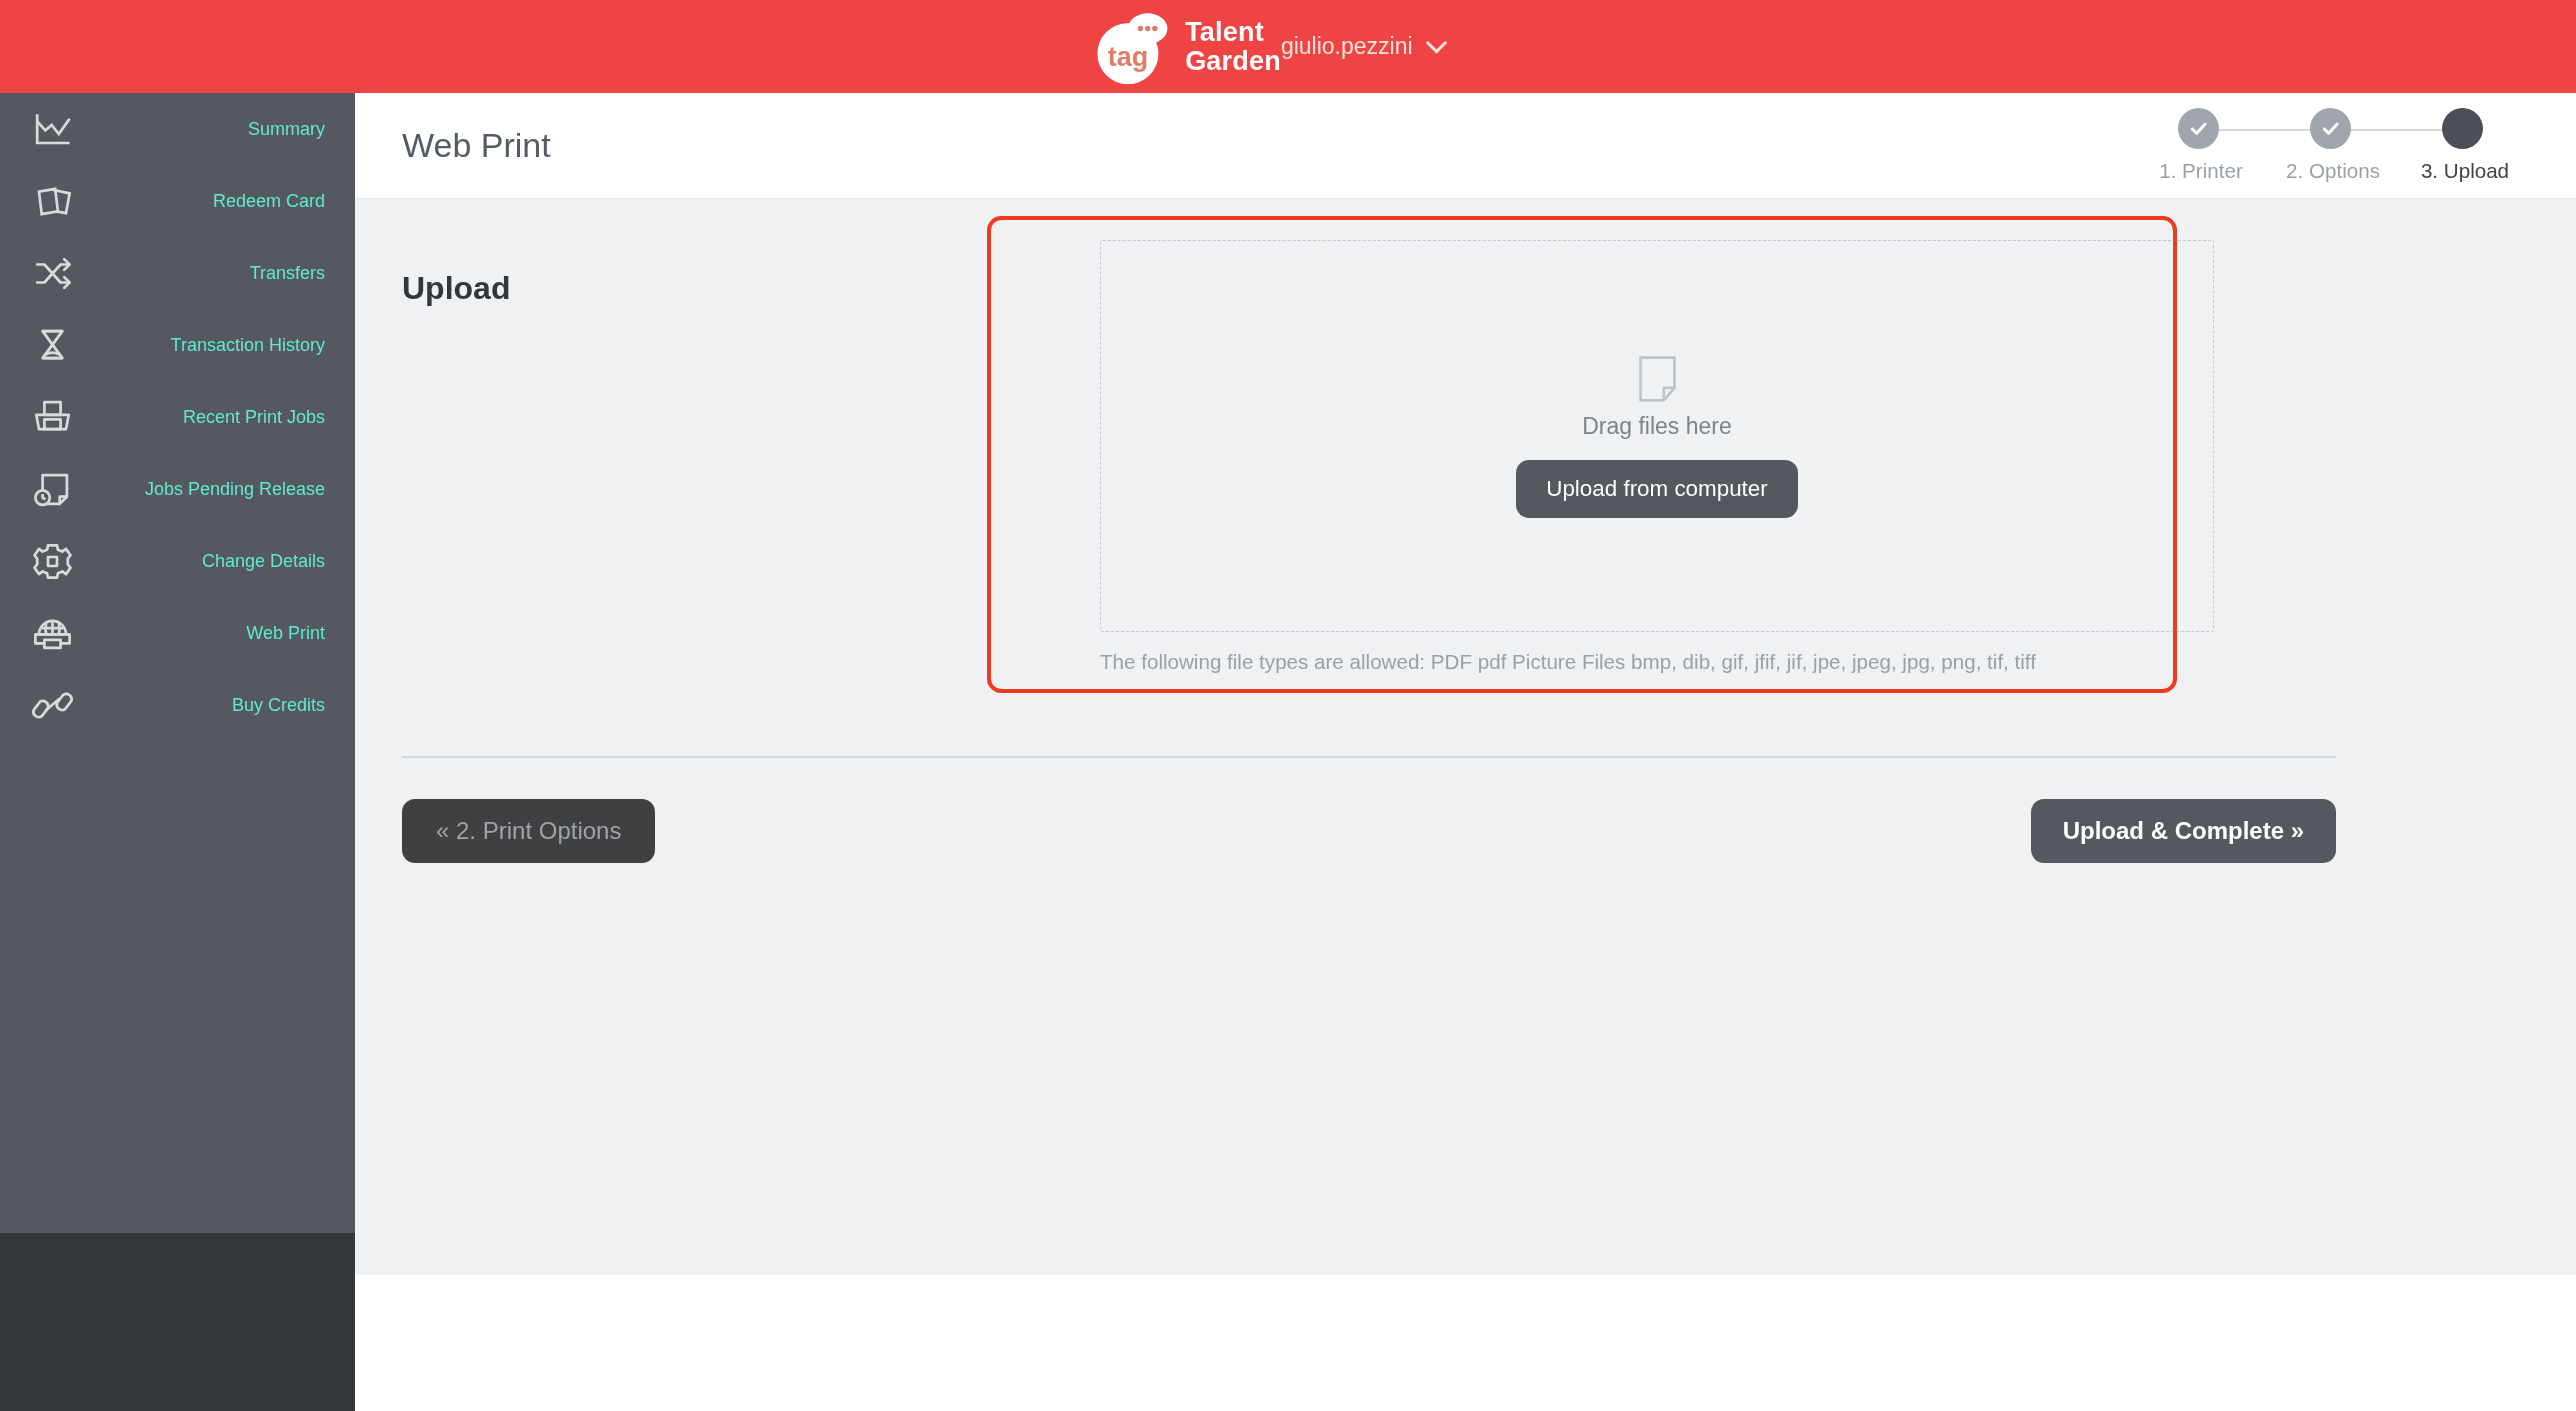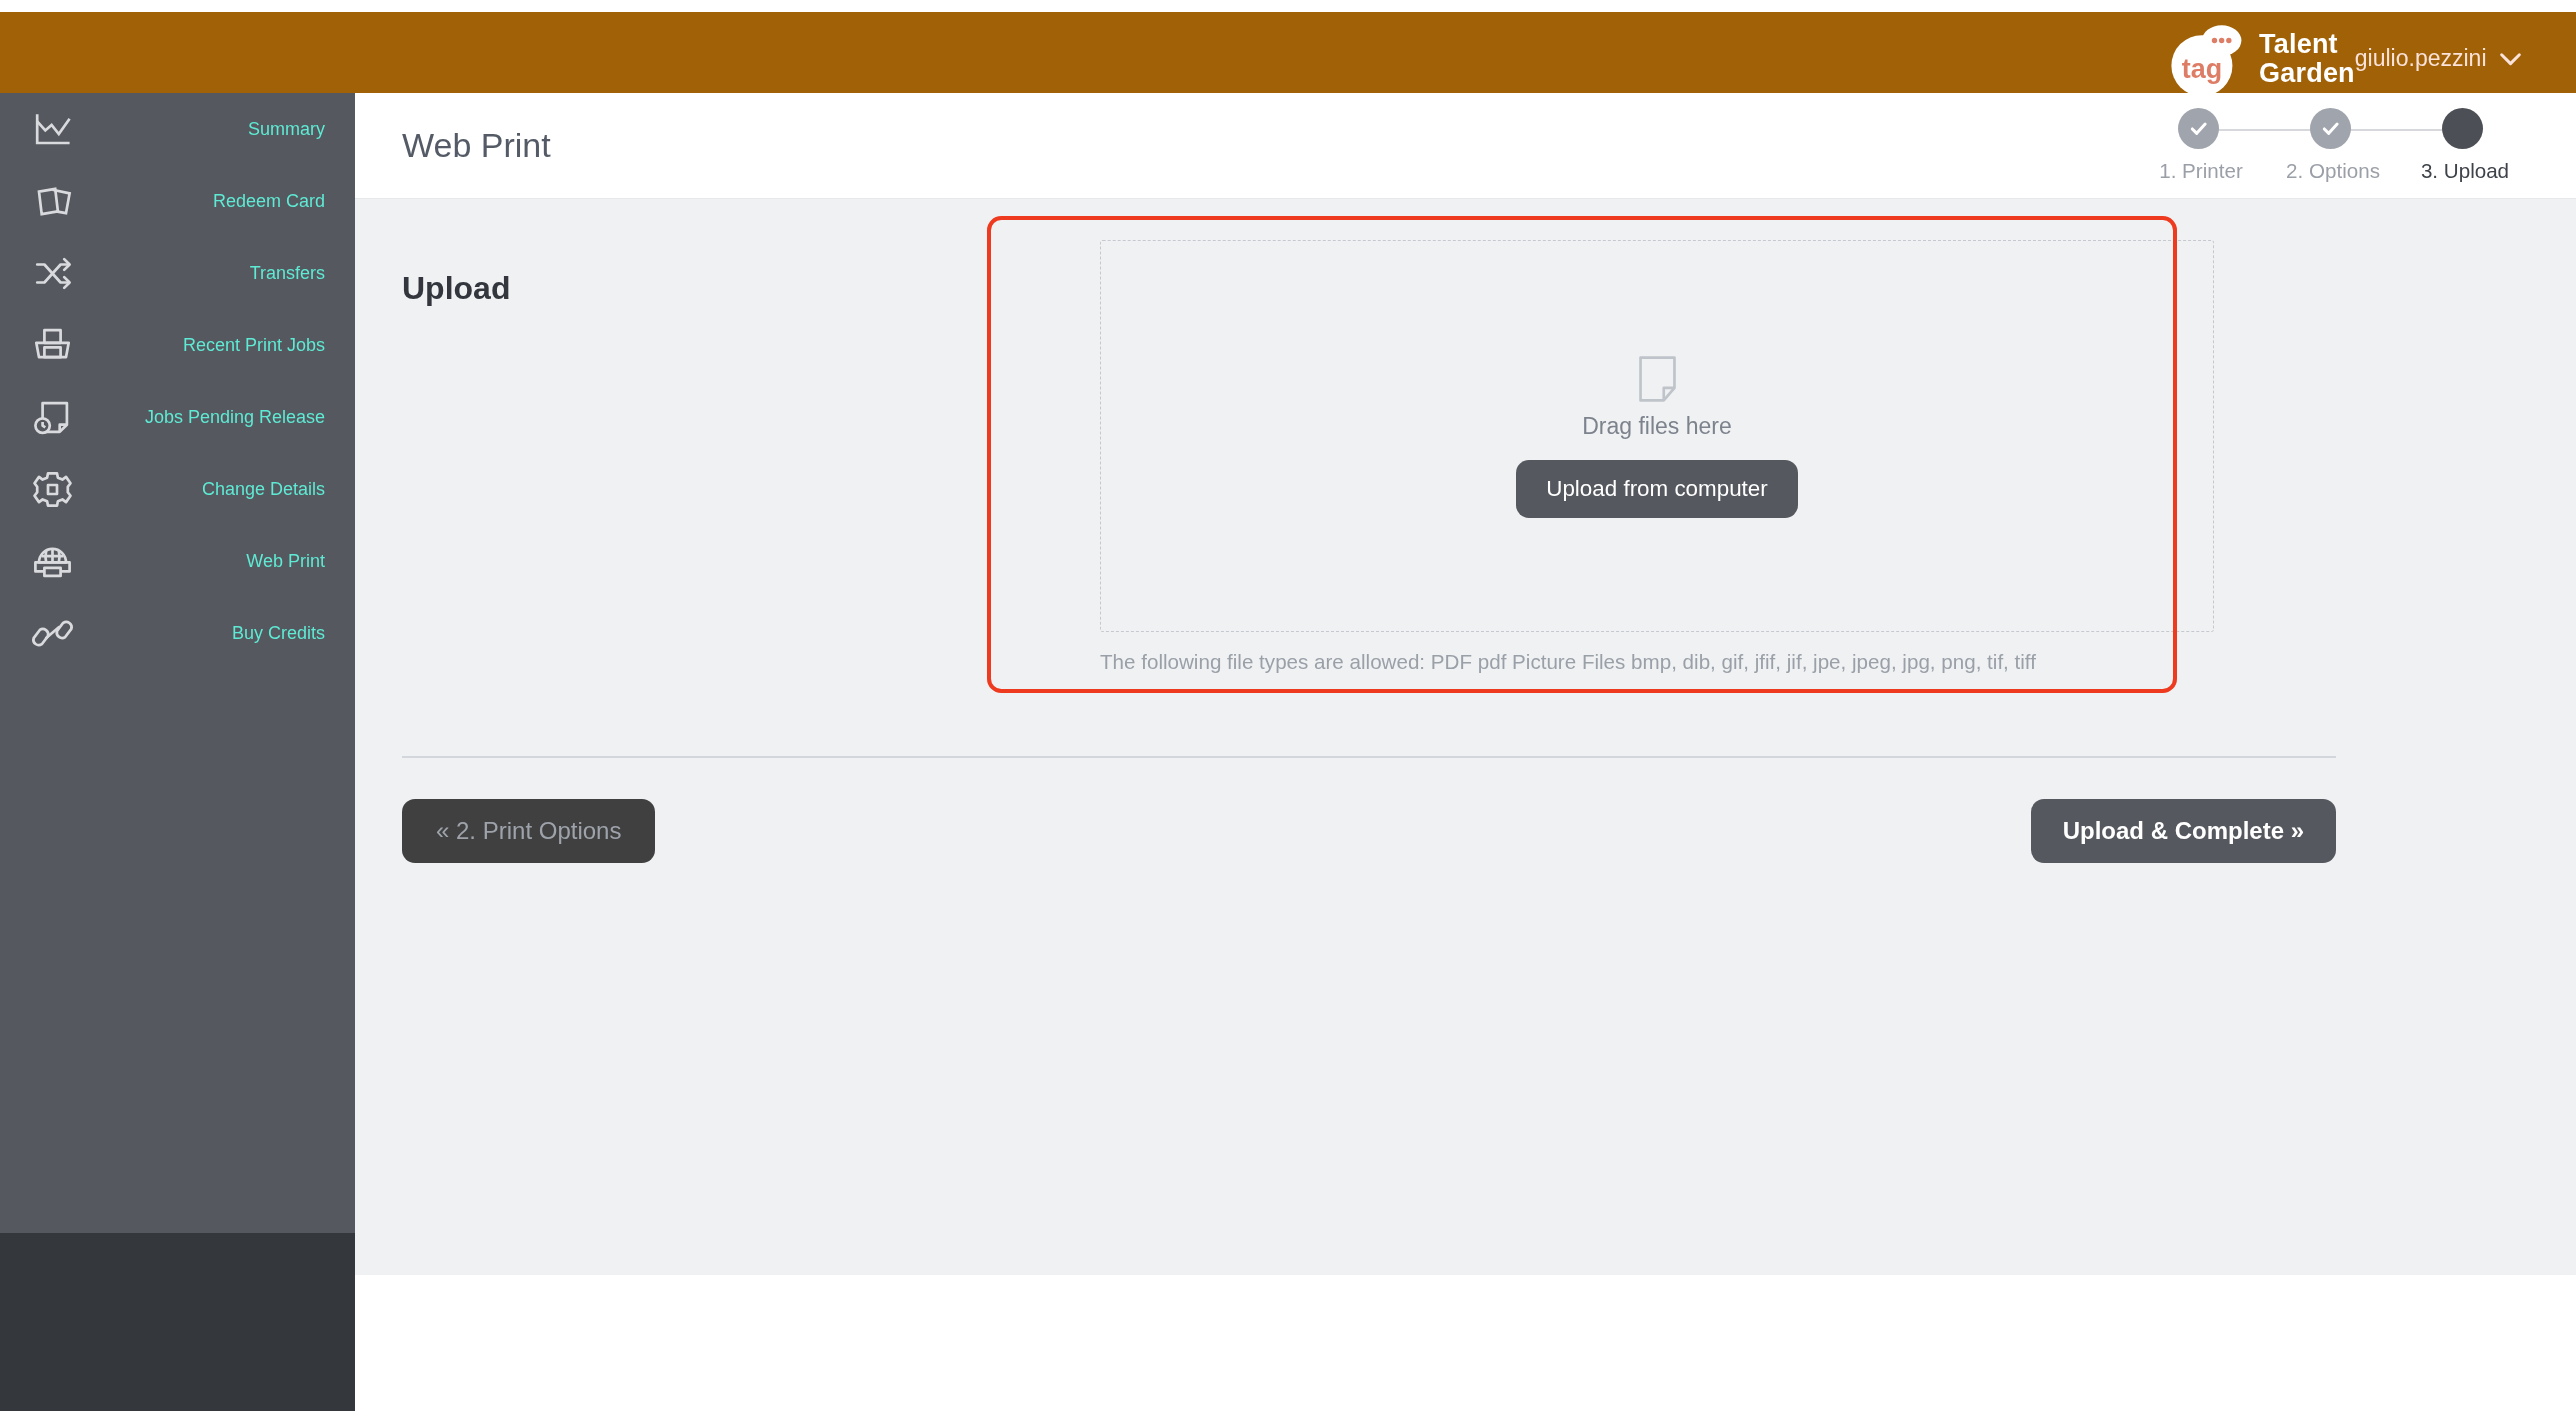--- a/index.html
+++ b/index.html
@@ -6,23 +6,23 @@
   html, body {
     width: 2576px; height: 1411px;
     background: #ffffff;
     font-family: "Liberation Sans", sans-serif;
     overflow: hidden;
   }
   .app { position: relative; width: 2576px; height: 1411px; background:#ffffff; }
 
   
   .topbar {
-    position: absolute; left: 0; top: 12px; width: 2576px; height: 93px;
-    background: #a16207;
-    display: flex; align-items: center; justify-content: flex-end;
+    position: absolute; left: 0; top: 0; width: 2576px; height: 93px;
+    background: #ef4444;
+    display: flex; align-items: center; justify-content: center;
   }
   .brand { display: flex; align-items: center; gap: 14.3px; padding-left: 18px; }
   .brand-logo { position: relative; width: 79px; height: 79px; flex: 0 0 79px; }
   .brand-logo svg { display: block; }
   .brand-name {
     color: #ffffff; font-weight: 700; font-size: 27px; line-height: 29px;
     letter-spacing: 0.2px;
   }
   .brand-name span { display: block; }
   .user-menu {
@@ -191,20 +191,31 @@
         <svg width="45" height="45" viewBox="0 0 50 50" fill="none" stroke="#d9dade" stroke-width="3" stroke-linecap="round" stroke-linejoin="round">
           <path d="M8 15 H16 L34 35 H43"></path>
           <path d="M8 35 H16 L34 15 H43"></path>
           <path d="M38 9 L44 15 L38 21"></path>
           <path d="M38 29 L44 35 L38 41"></path>
         </svg>
       </span>
       <span class="nav-label">Transfers</span>
     </div>
 
+    <div class="nav-item">
+      <span class="nav-icon">
+        <svg width="45" height="45" viewBox="0 0 50 50" fill="none" stroke="#d9dade" stroke-width="3" stroke-linejoin="round">
+          <path d="M14 9 H36 L25 24 L36 39 H14 L25 24 Z"></path>
+          <path d="M14 9 H36"></path>
+          <path d="M14 39 H36"></path>
+          <path d="M17 35 Q25 31 33 35"></path>
+        </svg>
+      </span>
+      <span class="nav-label">Transaction History</span>
+    </div>
 
     <div class="nav-item">
       <span class="nav-icon">
         <svg width="45" height="45" viewBox="0 0 50 50" fill="none" stroke="#d9dade" stroke-width="3" stroke-linejoin="round">
           <rect x="16" y="8" width="18" height="14"></rect>
           <path d="M7 22 H43 L40 38 H10 Z"></path>
           <rect x="16" y="27" width="18" height="11"></rect>
         </svg>
       </span>
       <span class="nav-label">Recent Print Jobs</span>

